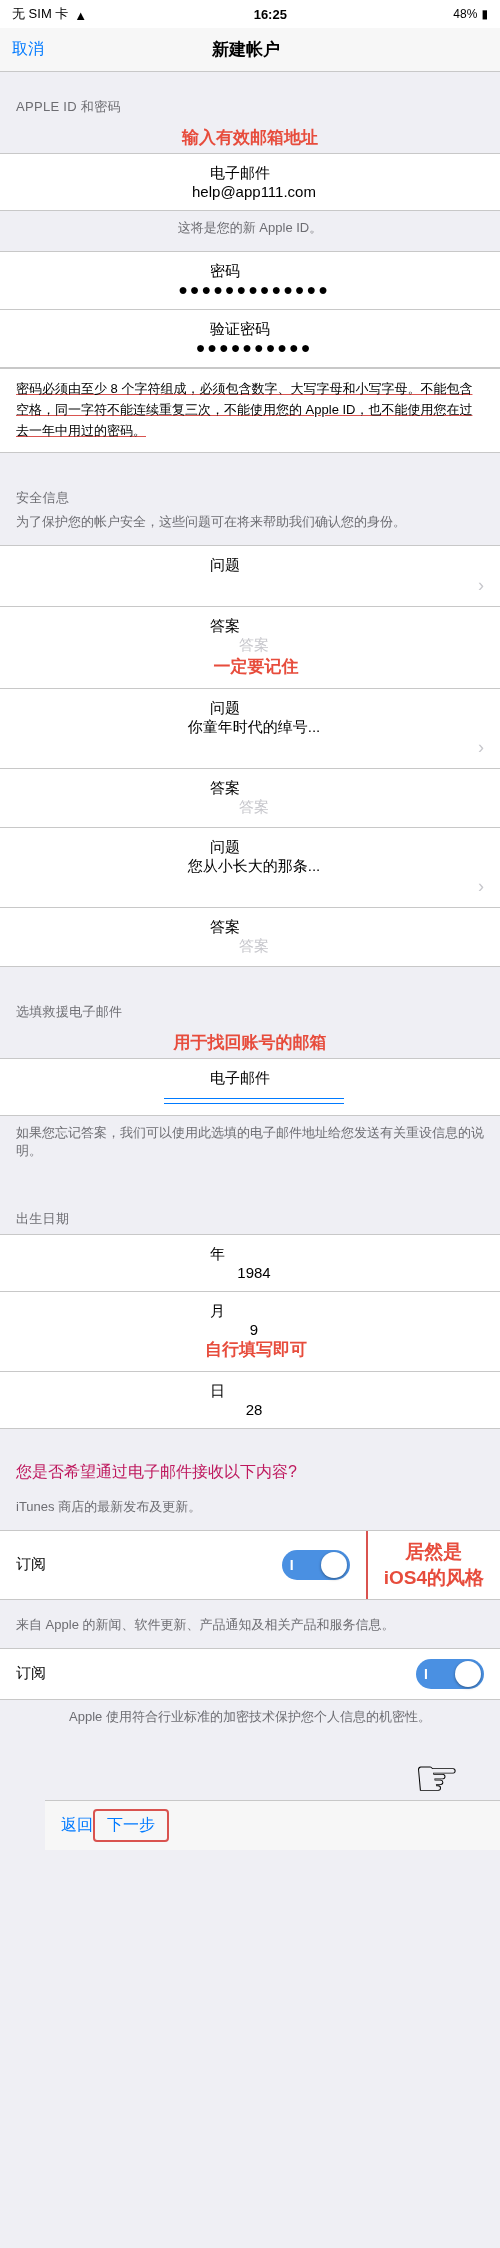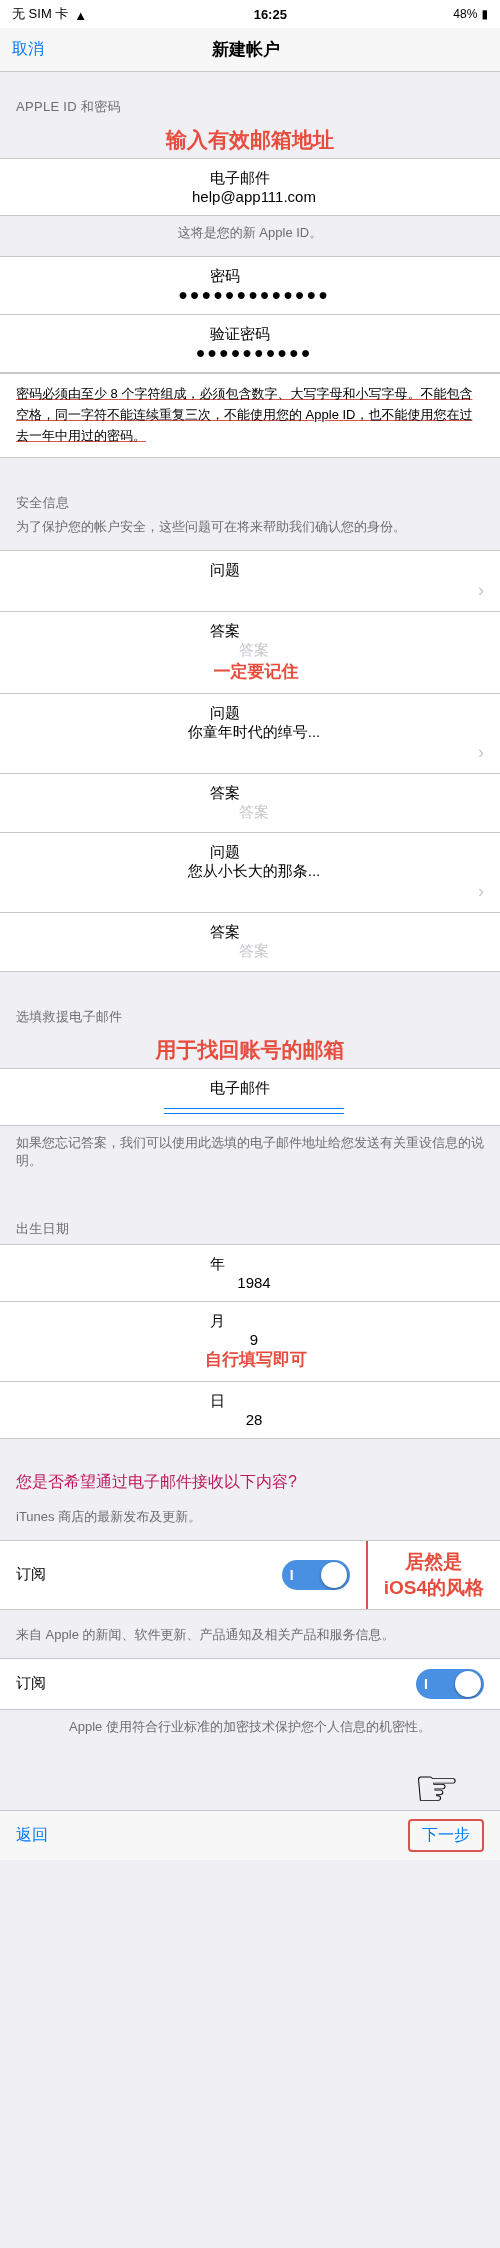--- a/index.html
+++ b/index.html
@@ -103,21 +103,21 @@
       padding: 8px 16px 14px 16px;
       font-size: 13px;
       color: #6d6d72;
       text-align: center;
       line-height: 1.4;
     }
 
     
     .annotation {
       color: #e74c3c;
-      font-size: 21px;
+      font-size: 17px;
       font-weight: bold;
       text-align: center;
       padding: 4px 0;
       font-family: "STHeiTi", "Heiti SC", "Helvetica Neue", sans-serif;
     }
 
     
     .toggle-container {
       display: flex;
       align-items: center;
@@ -161,24 +161,24 @@
       font-weight: bold;
       position: absolute;
       left: 8px;
     }
 
     
     .bottom-bar {
       background: #f7f7f7;
       border-top: 1px solid #c8c8c8;
       display: flex;
-      justify-content: space-between;
       align-items: center;
       padding: 8px 16px;
       height: 50px;
+      margin-left: 45px;
     }
     .bottom-back {
       color: #007aff;
       font-size: 16px;
       cursor: pointer;
     }
     .bottom-next {
       color: #007aff;
       font-size: 16px;
       cursor: pointer;

